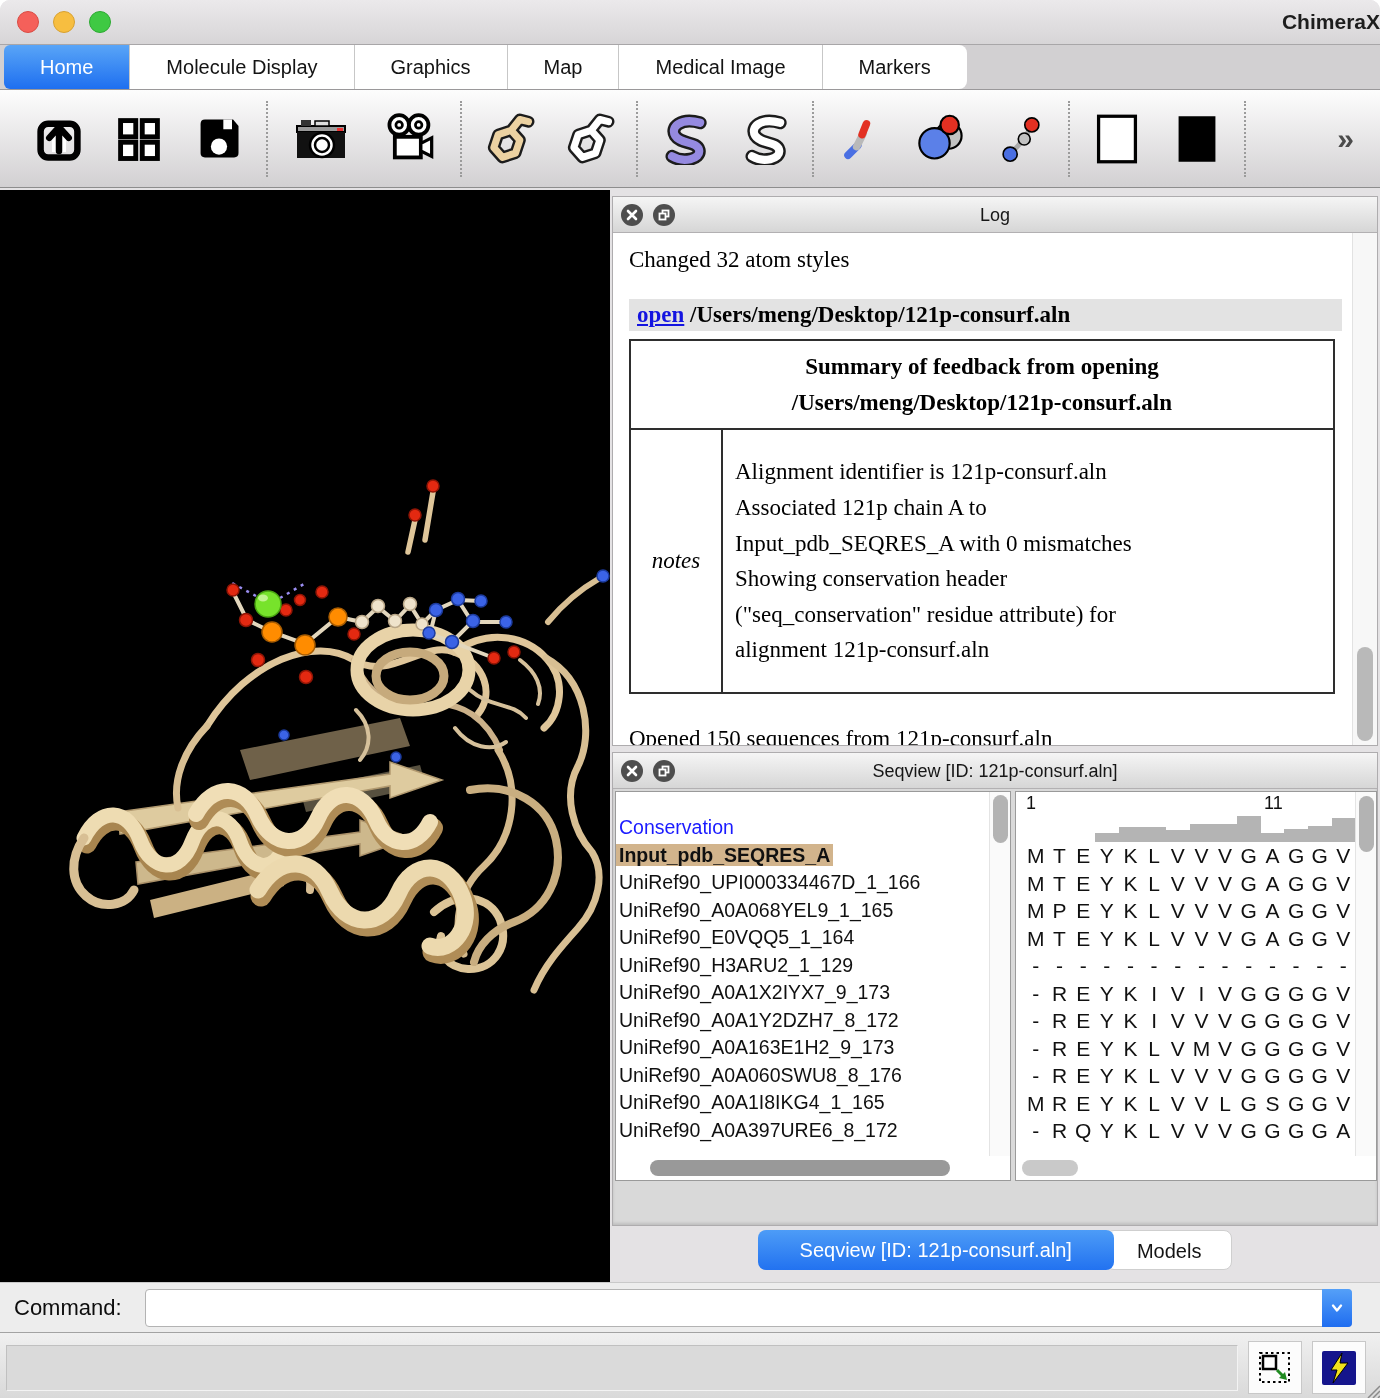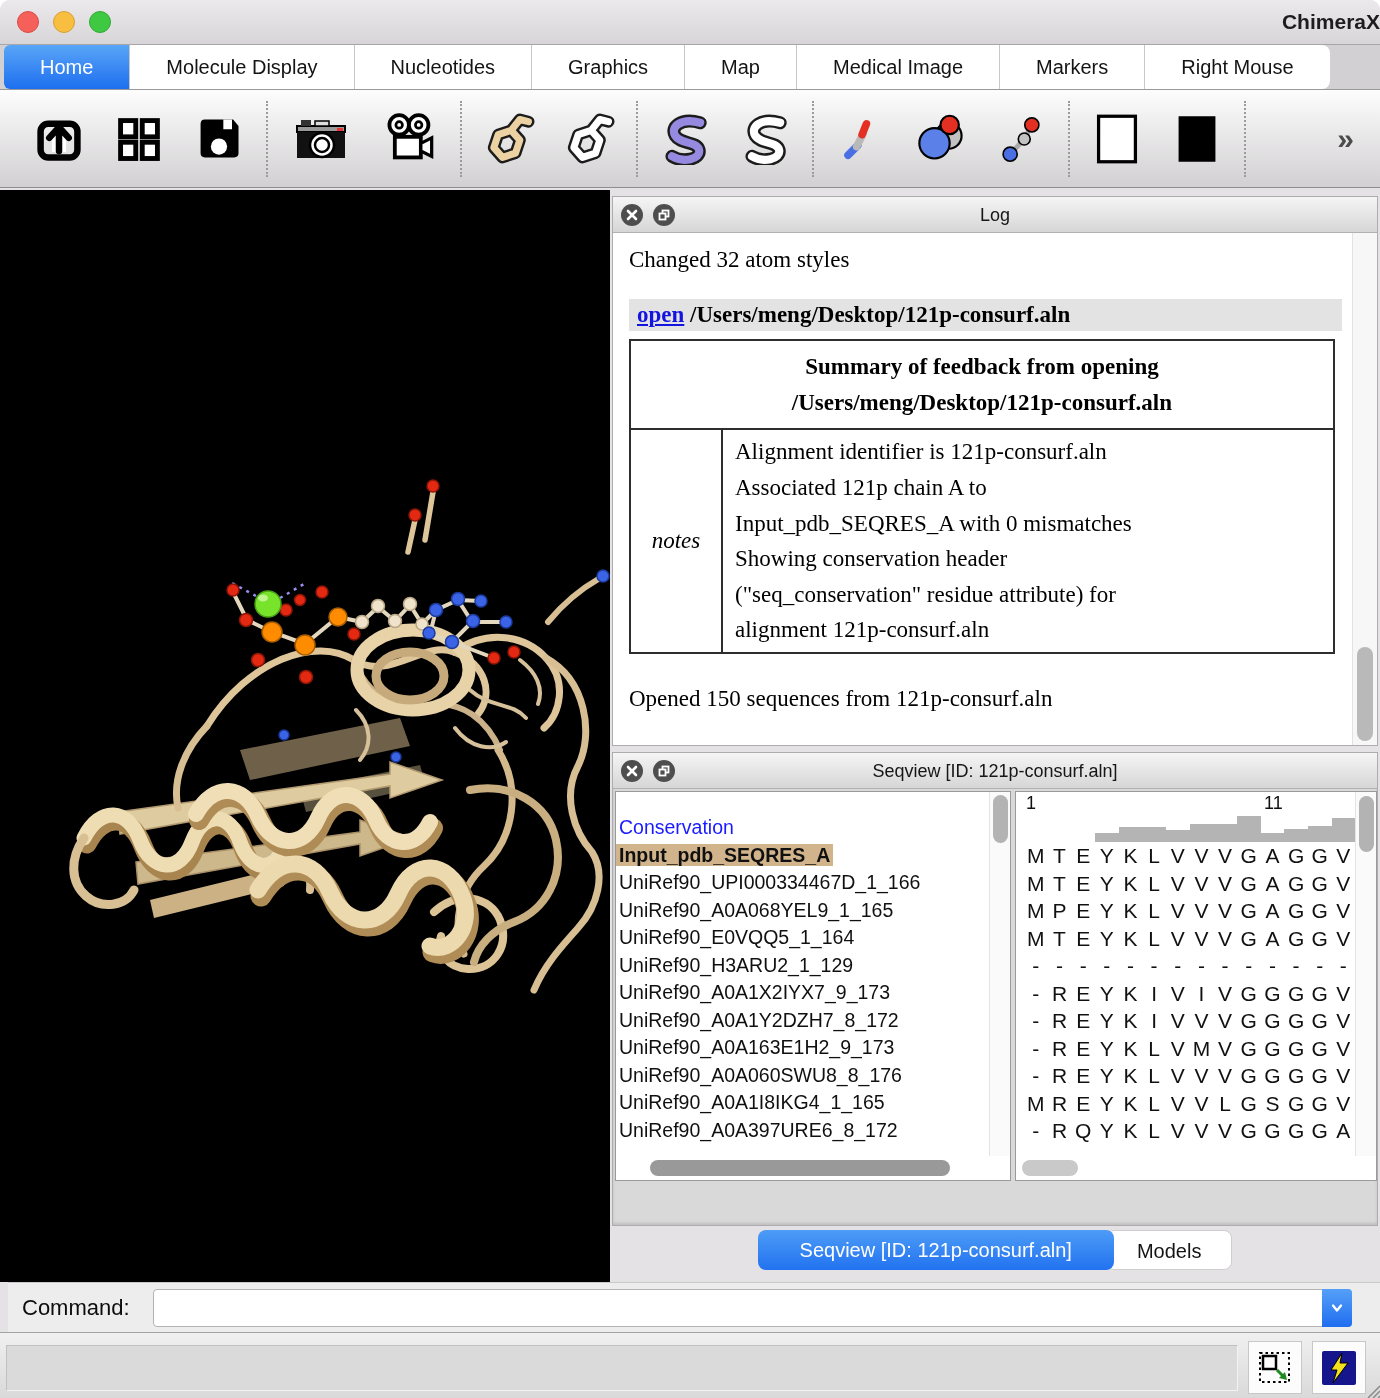--- a/index.html
+++ b/index.html
@@ -61,21 +61,21 @@
     background:#f7f7f7; border-left:1px solid #e2e2e2; }
   .log-thumb { position:absolute; left:4px; width:16px; top:414px; height:94px;
     background:#b9b9b9; border-radius:8px; }
   .log-line1 { margin-bottom:26px; }
   .open-row { background:#e3e3e3; padding:3px 8px; font-weight:bold; margin-bottom:8px; }
   .open-link { color:#1414e0; text-decoration:underline; }
   table.summary { border-collapse:collapse; width:99%; margin-top:2px; }
   table.summary td { border:2px solid #2e2e2e; }
   .sum-head { text-align:center; font-weight:bold; padding:8px 6px; line-height:1.55; }
   .notes-label { font-style:italic; text-align:center; width:92px; }
-  .notes-cell { padding:4px 12px; line-height:1.55; }
+  .notes-cell { padding:24px 12px; line-height:1.55; }
   .log-line2 { margin-top:32px; }
 
   
   #seq-panel { left:2px; top:562px; width:766px; height:474px; background:#d9d9d9;
     box-shadow:inset 0 -2px 3px rgba(0,0,0,.12); }
   .names-pane { position:absolute; left:2px; top:38px; width:396px; height:390px;
     background:#fff; border:1px solid #9a9a9a; }
   .seq-pane { position:absolute; left:402px; top:38px; width:362px; height:390px;
     background:#fff; border:1px solid #9a9a9a; }
   .names-list { position:absolute; left:0; top:0; right:22px; bottom:24px;
@@ -105,21 +105,21 @@
 
   
   .btab-row { position:absolute; top:1040px; left:0; width:770px; height:42px;
     display:flex; justify-content:center; align-items:flex-start; }
   .btab { height:40px; line-height:40px; font-size:20px; padding:0 30px; background:#fff;
     color:#141414; border:1px solid #cfcfcf; border-radius:8px; }
   .btab.active { background:linear-gradient(#4d9cf7,#2272f0); color:#fff; border:none;
     padding:0 42px; margin-right:-8px; position:relative; z-index:2; }
 
   
-  .cmdbar { position:absolute; top:1282px; left:8px; right:0; height:50px; background:#ededed;
+  .cmdbar { position:absolute; top:1282px; left:0; right:0; height:50px; background:#ededed;
     border-top:1px solid #c9c9c9; }
   .cmd-label { position:absolute; left:14px; top:0; line-height:50px; font-size:22px; color:#0d0d0d; }
   .cmd-input-wrap { position:absolute; left:145px; right:28px; top:6px; height:38px;
     background:#fff; border:1px solid #b3b3b3; border-radius:4px; }
   .cmd-input { position:absolute; left:6px; right:36px; top:0; height:36px; border:none;
     outline:none; font-size:20px; background:transparent; }
   .cmd-drop { position:absolute; right:-1px; top:-1px; width:30px; height:38px;
     background:linear-gradient(#55a0f8,#1f6df0); border-radius:0 4px 4px 0;
     display:flex; align-items:center; justify-content:center; }
 
@@ -143,26 +143,24 @@
       <div class="light red"></div>
       <div class="light yellow"></div>
       <div class="light green"></div>
     </div>
     <div class="win-title">ChimeraX</div>
   </div>
 
   <div class="tabbar">
       <div class="tab active">Home</div>
       <div class="tab">Molecule Display</div>
-      <div class="tab">Nucleotides</div>
       <div class="tab">Graphics</div>
       <div class="tab">Map</div>
       <div class="tab">Medical Image</div>
       <div class="tab">Markers</div>
-      <div class="tab">Right Mouse</div>
     </div>
 
   <div class="toolbar">
     <div class="tgroup">
       <div class="tbtn">
         <svg viewBox="0 0 48 48">
           <rect x="7" y="10" width="34" height="31" rx="7" fill="none" stroke="#000" stroke-width="6"></rect>
           <path d="M24 36 V16" stroke="#fff" stroke-width="13"></path>
           <path d="M24 35 V15 M15 23 L24 13 L33 23" fill="none" stroke="#000" stroke-width="6" stroke-linecap="round" stroke-linejoin="round"></path>
         </svg>

